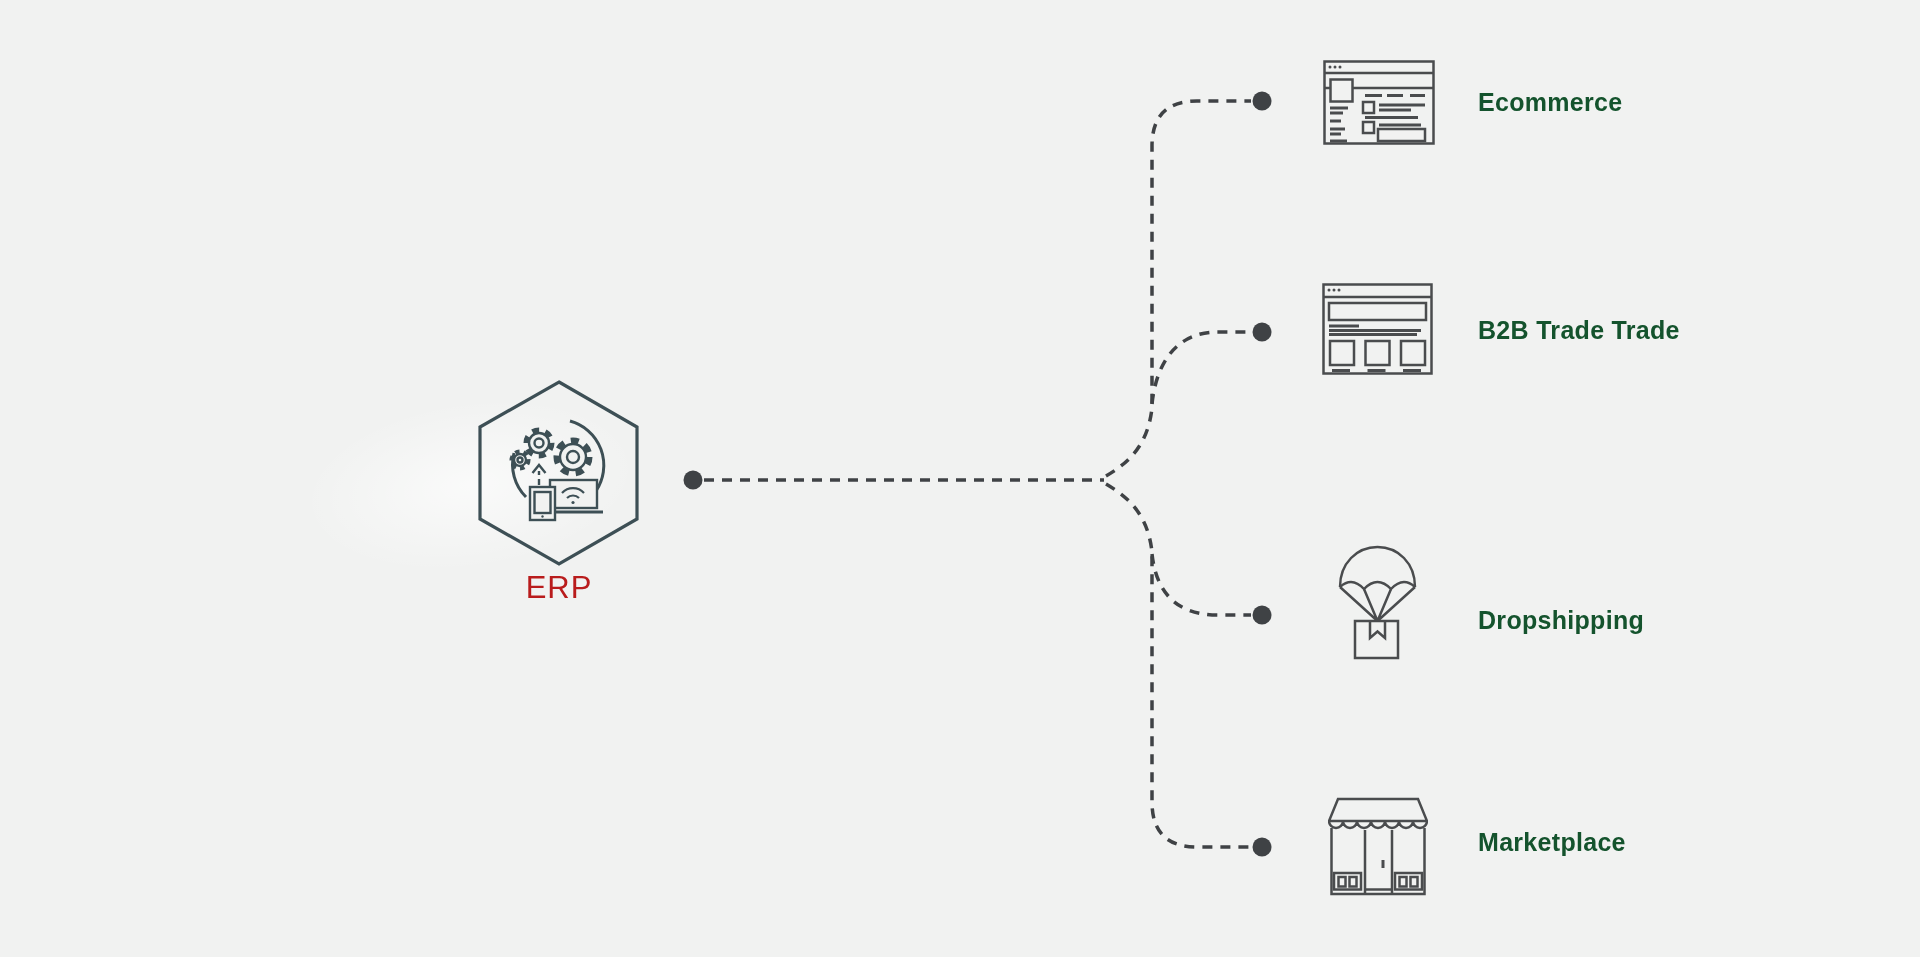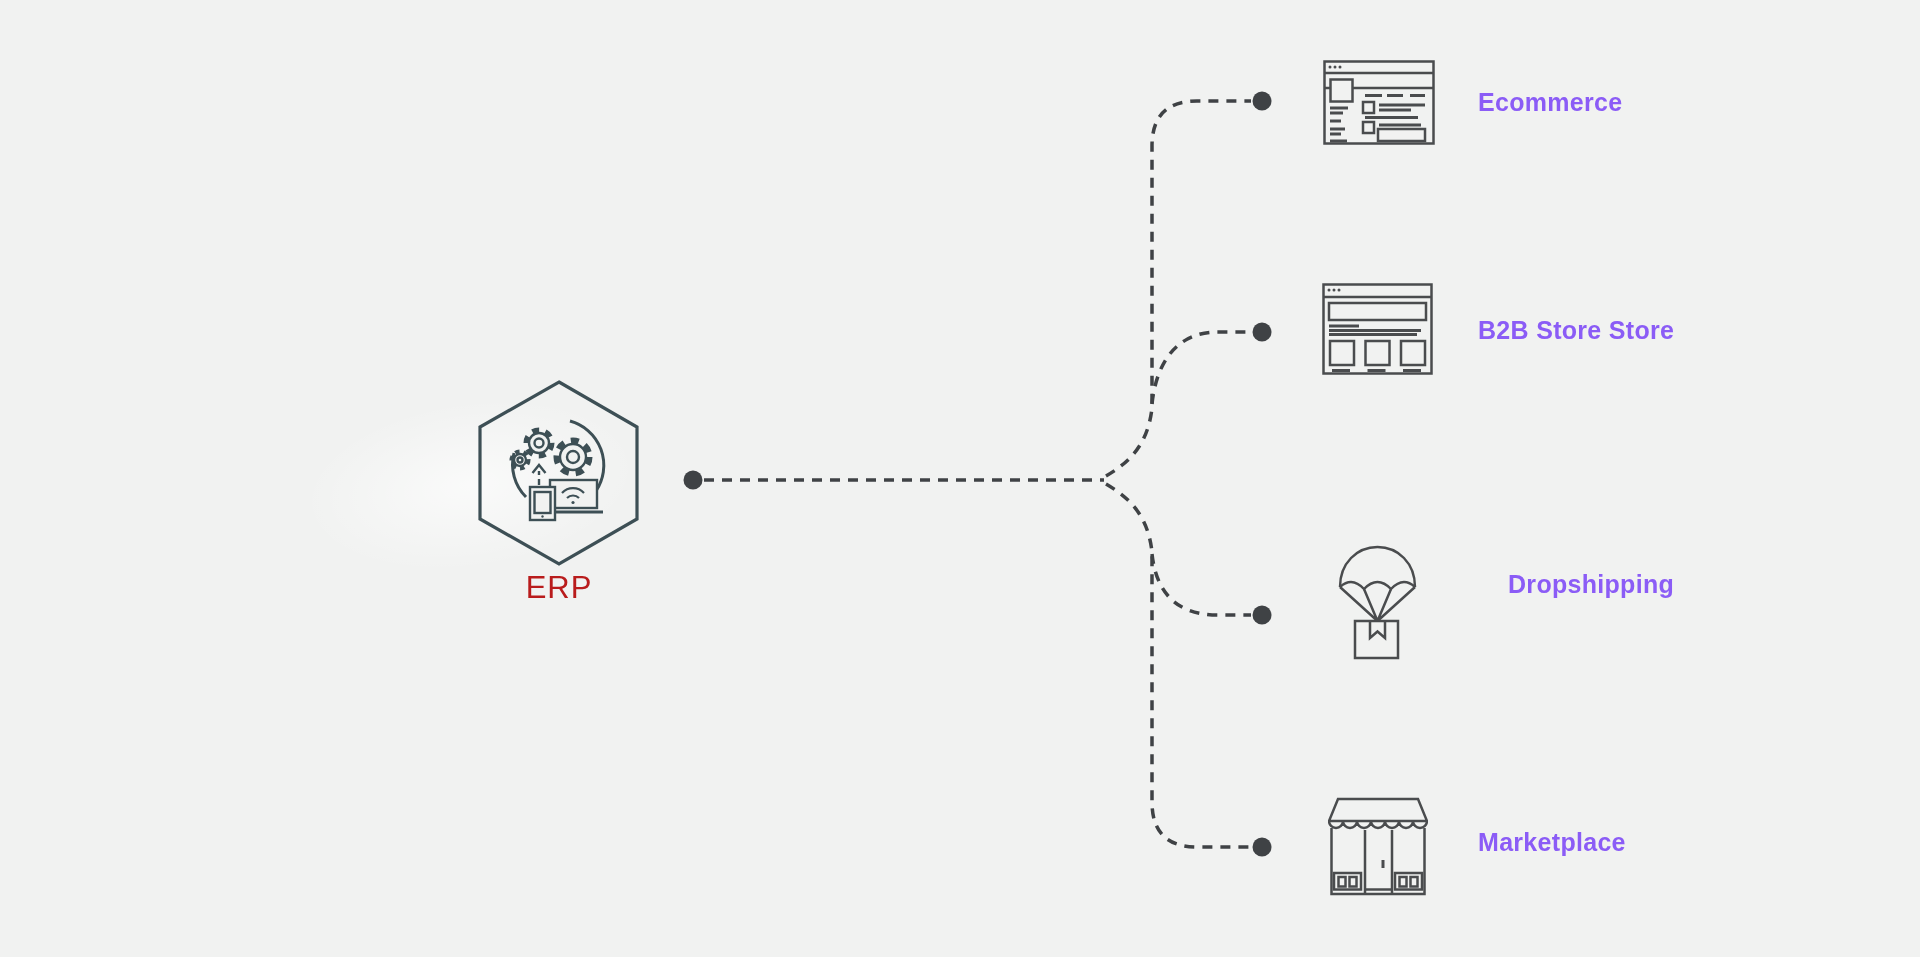--- a/index.html
+++ b/index.html
@@ -11,21 +11,21 @@
   .abs{position:absolute;}
   .glow{
     position:absolute;left:300px;top:400px;width:340px;height:170px;
     background:radial-gradient(ellipse at center, rgba(255,255,255,.65) 0%, rgba(255,255,255,0) 70%);
     transform:rotate(-8deg);
     pointer-events:none;
   }
   .connectors{position:absolute;left:0;top:0;}
   .channel-label{
     position:absolute;left:1478px;transform:translateY(-50%);
-    font-weight:700;font-size:25px;color:#8b5cf6;letter-spacing:.3px;white-space:nowrap;
+    font-weight:700;font-size:25px;color:#14532d;letter-spacing:.3px;white-space:nowrap;
   }
   .erp-label{
     position:absolute;left:470px;top:570px;width:178px;text-align:center;
     font-size:31px;font-weight:400;color:#b91c1c;letter-spacing:1px;
   }
   .icon-stroke{stroke:#4a4c4e;fill:none;stroke-width:2.5;}
   .icon-fill{fill:#4a4c4e;}
   .hex-stroke{stroke:#3d4f55;fill:none;}
 </style>
 </head>
@@ -146,32 +146,32 @@
       <rect x="8" y="58" width="24" height="24"></rect>
       <rect x="43.5" y="58" width="24" height="24"></rect>
       <rect x="79" y="58" width="24" height="24"></rect>
     </g>
     <g class="icon-fill">
       <circle cx="7" cy="7" r="1.5"></circle>
         <circle cx="12" cy="7" r="1.5"></circle>
         <circle cx="17" cy="7" r="1.5"></circle>
     </g>
   </svg>
-  <div class="channel-label" style="top:330px;">B2B Store Store</div>
+  <div class="channel-label" style="top:330px;">B2B Trade Trade</div>
 
   <svg class="abs" style="left:1337px;top:545px;" width="81" height="115" viewBox="0 0 81 115">
     <g class="icon-stroke">
       <path d="M 3 42 C 3 18 20 2 40.5 2 C 61 2 78 18 78 42"></path>
       <path d="M 3 42 Q 15 31 27 44 Q 40.5 30 54 44 Q 66 31 78 42"></path>
       <path d="M 3 42 L 40.5 76 M 27 44 L 40.5 76 M 54 44 L 40.5 76 M 78 42 L 40.5 76"></path>
       <rect x="18" y="76" width="43" height="37"></rect>
       <path d="M 33 76 L 33 93 L 40.5 86.5 L 48 93 L 48 76"></path>
     </g>
   </svg>
-  <div class="channel-label" style="top:584px;margin-left:30px;">Dropshipping</div>
+  <div class="channel-label" style="top:620px;">Dropshipping</div>
 
   <svg class="abs" style="left:1328px;top:797px;" width="100" height="102" viewBox="0 0 100 102">
     <g class="icon-stroke">
       <path d="M 10 2 H 90 L 99 24 H 1 Z"></path>
       <path d="M 1 24 A 7 7 0 0 0 15 24 A 7 7 0 0 0 29 24 A 7 7 0 0 0 43 24 A 7 7 0 0 0 57 24 A 7 7 0 0 0 71 24 A 7 7 0 0 0 85 24 A 7 7 0 0 0 99 24"></path>
       <path d="M 3.5 31 V 97 H 96.5 V 31"></path>
       <path d="M 37 33 V 97 M 64 33 V 97"></path>
       <path d="M 37 92.5 H 64"></path>
       <path d="M 55 63 V 71" stroke-width="3"></path>
       <rect x="6" y="76" width="27" height="16.5"></rect>

